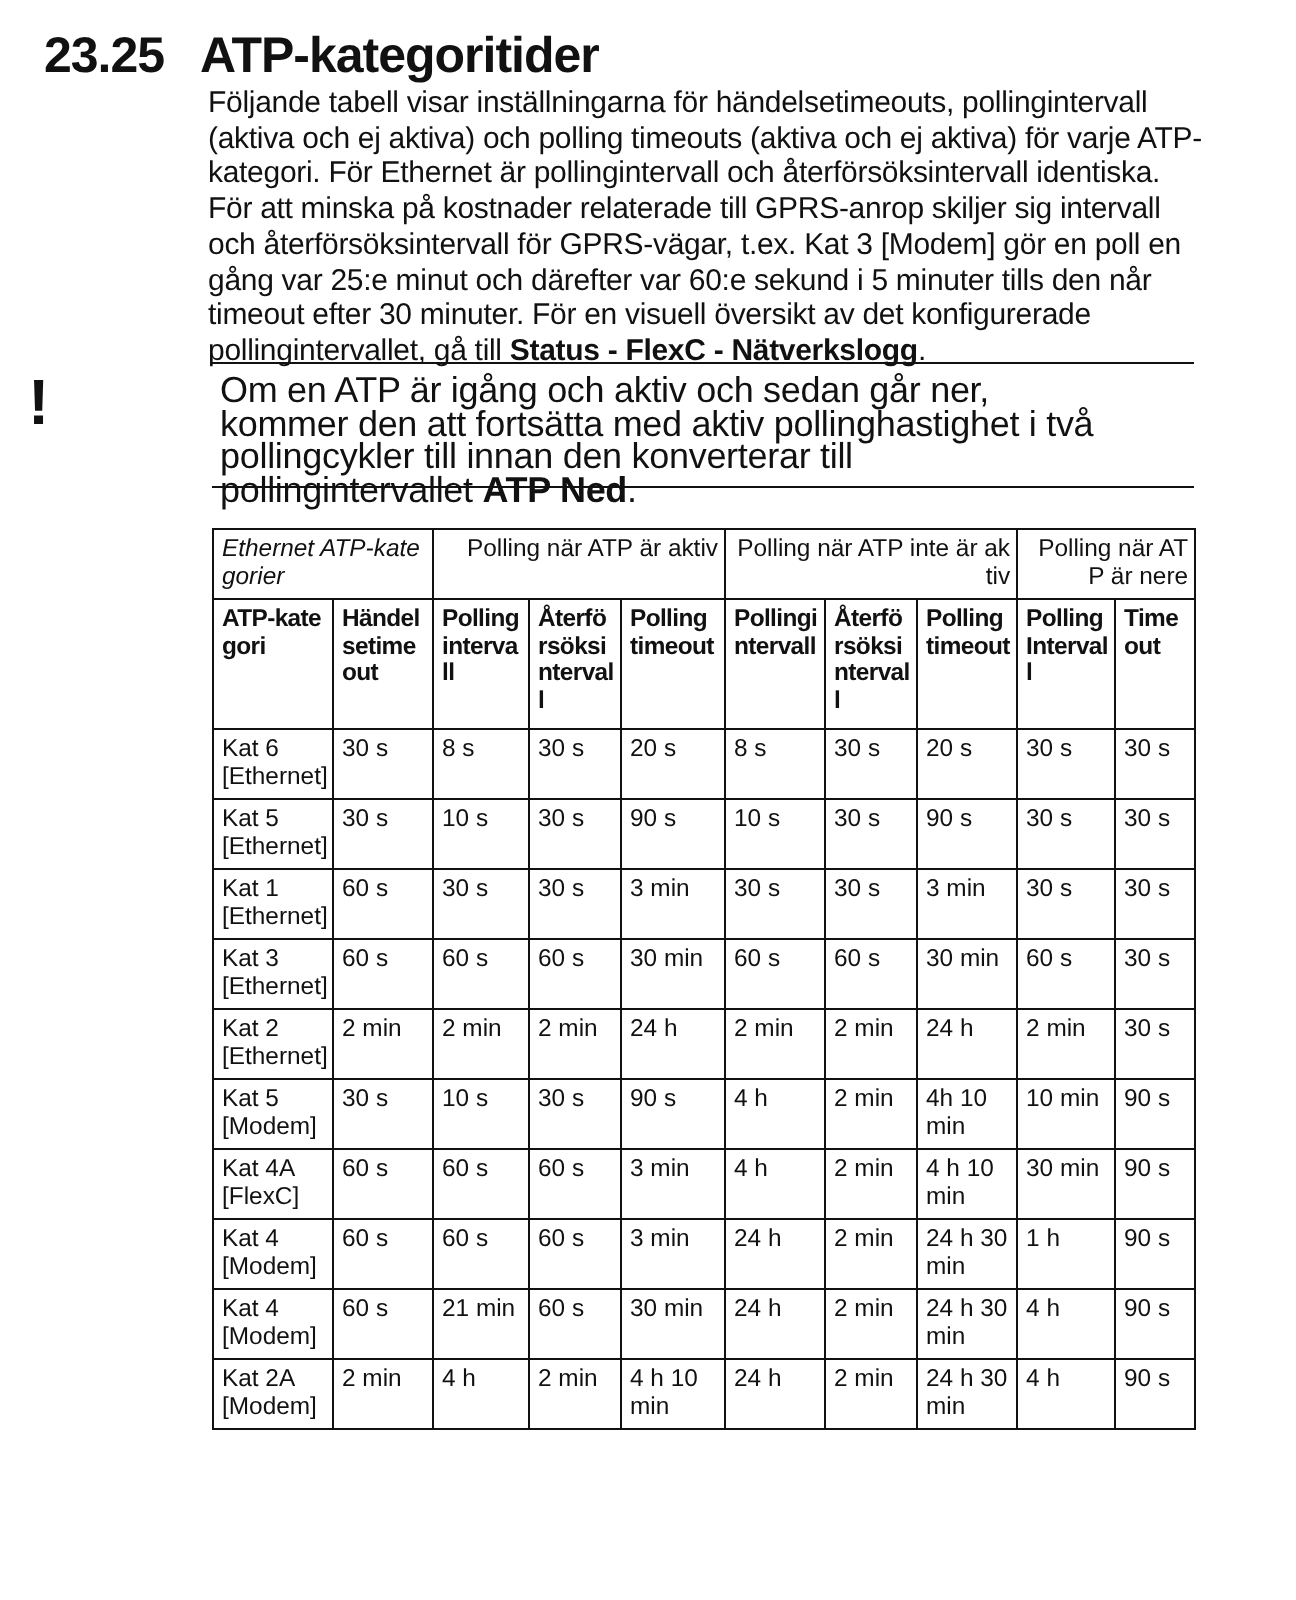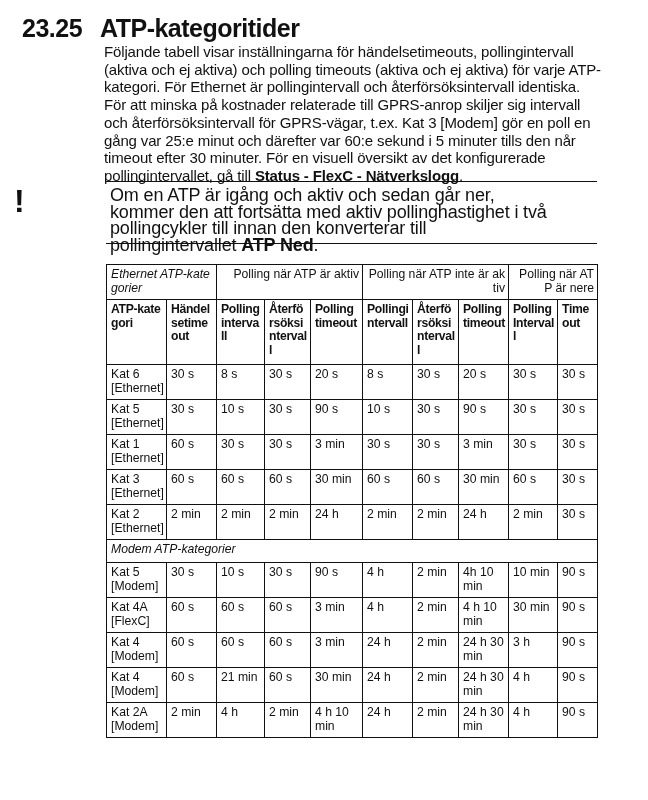--- a/index.html
+++ b/index.html
@@ -150,23 +150,20 @@
         <td>2 min</td>
         <td>2 min</td>
         <td>2 min</td>
         <td>24 h</td>
         <td>2 min</td>
         <td>2 min</td>
         <td>24 h</td>
         <td>2 min</td>
         <td>30 s</td>
       </tr>
-      <tr class="section">
-        <td colspan="10">Modem ATP-kategorier</td>
-      </tr>
       <tr class="data">
         <td class="cat">Kat 5 [Modem]</td>
         <td>30 s</td>
         <td>10 s</td>
         <td>30 s</td>
         <td>90 s</td>
         <td>4 h</td>
         <td>2 min</td>
         <td>4h 10 min</td>
         <td>10 min</td>
@@ -186,21 +183,21 @@
       </tr>
       <tr class="data">
         <td class="cat">Kat 4 [Modem]</td>
         <td>60 s</td>
         <td>60 s</td>
         <td>60 s</td>
         <td>3 min</td>
         <td>24 h</td>
         <td>2 min</td>
         <td>24 h 30 min</td>
-        <td>3 h</td>
+        <td>1 h</td>
         <td>90 s</td>
       </tr>
       <tr class="data">
         <td class="cat">Kat 4 [Modem]</td>
         <td>60 s</td>
         <td>21 min</td>
         <td>60 s</td>
         <td>30 min</td>
         <td>24 h</td>
         <td>2 min</td>

